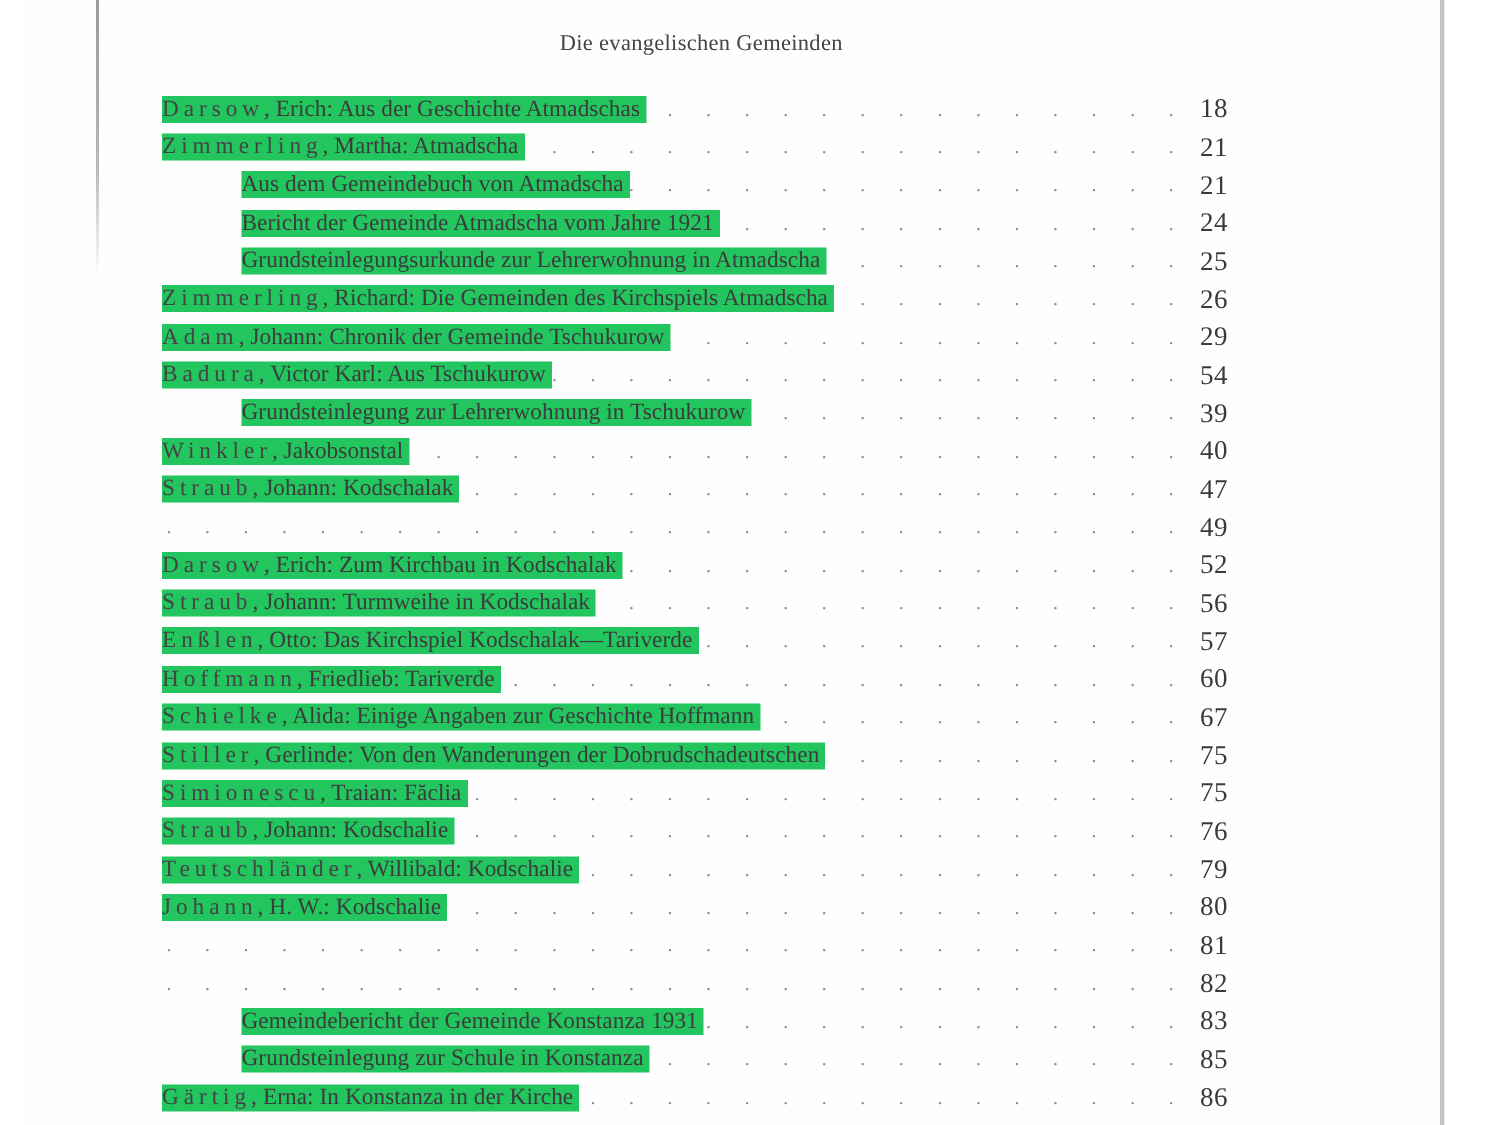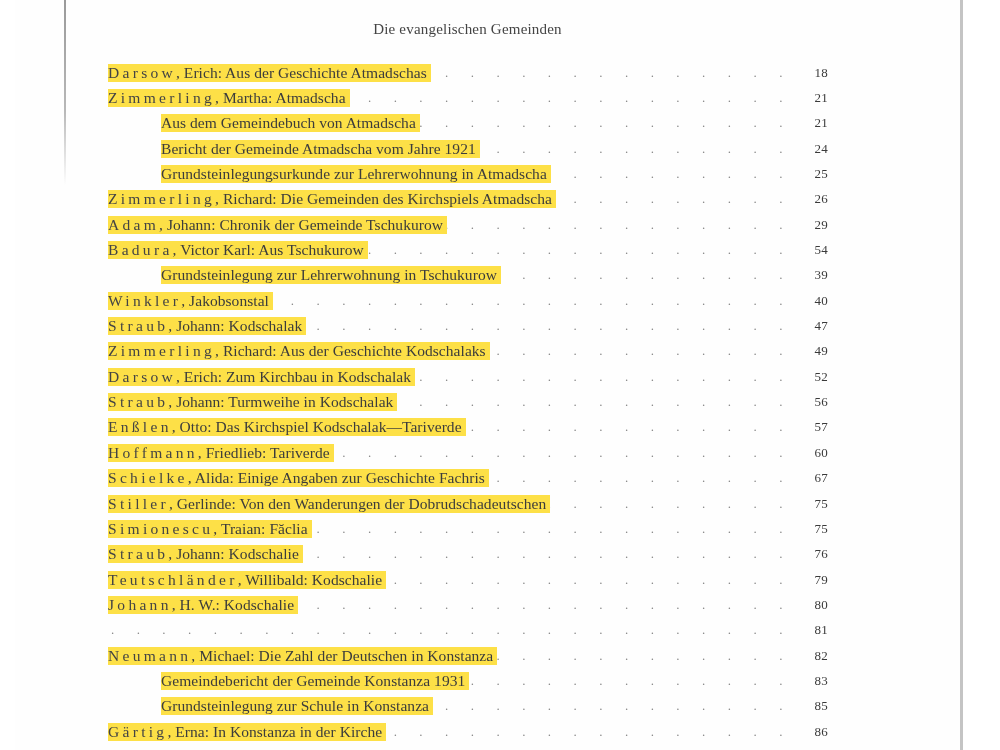--- a/index.html
+++ b/index.html
@@ -75,21 +75,21 @@
       white-space: nowrap;
       overflow: hidden;
       color: #3c3c3c;
     }
     .toc-row.sub {
       padding-left: 53px;
       font-family: Liberation Serif, serif;
     }
     .entry-text {
       flex: 0 0 auto;
-      background: #fde047;
+      background: #22c55e;
       padding-right: 4px;
       position: relative;
       z-index: 1;
     }
     .author {
       letter-spacing: 3.3px;
       color: #444;
     }
     .rest {
       letter-spacing: 0.05px;
@@ -99,22 +99,22 @@
       overflow: hidden;
       color: #8a8a8a;
       letter-spacing: 9.6px;
       font-size: 13px;
       padding-right: 8px;
       text-align: right;
       direction: rtl;
     }
     .page-num {
       flex: 0 0 28px;
-      text-align: right;
-      font-size: 13px;
+      text-align: left;
+      font-size: 18px;
       color: #3a3a3a;
       letter-spacing: 0.3px;
     }
     .toc-row.cut {
       height: 14px;
       overflow: hidden;
       opacity: 0.35;
     }
   </style>
 </head>
@@ -177,21 +177,20 @@
     <span class="entry-text"><span class="author">Winkler</span><span class="rest">, Jakobsonstal</span></span>
     <span class="leader">. . . . . . . . . . . . . . . . . . . . . . . . . . . . . . . . . . . . . . . . . . . . . . . . . . . . . . . . . . . . . .</span>
     <span class="page-num">40</span>
   </li>
       <li class="toc-row">
     <span class="entry-text"><span class="author">Straub</span><span class="rest">, Johann: Kodschalak</span></span>
     <span class="leader">. . . . . . . . . . . . . . . . . . . . . . . . . . . . . . . . . . . . . . . . . . . . . . . . . . . . . . . . . . . . . .</span>
     <span class="page-num">47</span>
   </li>
       <li class="toc-row">
-    <span class="entry-text"><span class="author">Zimmerling</span><span class="rest">, Richard: Aus der Geschichte Kodschalaks</span></span>
     <span class="leader">. . . . . . . . . . . . . . . . . . . . . . . . . . . . . . . . . . . . . . . . . . . . . . . . . . . . . . . . . . . . . .</span>
     <span class="page-num">49</span>
   </li>
       <li class="toc-row">
     <span class="entry-text"><span class="author">Darsow</span><span class="rest">, Erich: Zum Kirchbau in Kodschalak</span></span>
     <span class="leader">. . . . . . . . . . . . . . . . . . . . . . . . . . . . . . . . . . . . . . . . . . . . . . . . . . . . . . . . . . . . . .</span>
     <span class="page-num">52</span>
   </li>
       <li class="toc-row">
     <span class="entry-text"><span class="author">Straub</span><span class="rest">, Johann: Turmweihe in Kodschalak</span></span>
@@ -202,21 +201,21 @@
     <span class="entry-text"><span class="author">Enßlen</span><span class="rest">, Otto: Das Kirchspiel Kodschalak—Tariverde</span></span>
     <span class="leader">. . . . . . . . . . . . . . . . . . . . . . . . . . . . . . . . . . . . . . . . . . . . . . . . . . . . . . . . . . . . . .</span>
     <span class="page-num">57</span>
   </li>
       <li class="toc-row">
     <span class="entry-text"><span class="author">Hoffmann</span><span class="rest">, Friedlieb: Tariverde</span></span>
     <span class="leader">. . . . . . . . . . . . . . . . . . . . . . . . . . . . . . . . . . . . . . . . . . . . . . . . . . . . . . . . . . . . . .</span>
     <span class="page-num">60</span>
   </li>
       <li class="toc-row">
-    <span class="entry-text"><span class="author">Schielke</span><span class="rest">, Alida: Einige Angaben zur Geschichte Fachris</span></span>
+    <span class="entry-text"><span class="author">Schielke</span><span class="rest">, Alida: Einige Angaben zur Geschichte Hoffmann</span></span>
     <span class="leader">. . . . . . . . . . . . . . . . . . . . . . . . . . . . . . . . . . . . . . . . . . . . . . . . . . . . . . . . . . . . . .</span>
     <span class="page-num">67</span>
   </li>
       <li class="toc-row">
     <span class="entry-text"><span class="author">Stiller</span><span class="rest">, Gerlinde: Von den Wanderungen der Dobrudschadeutschen</span></span>
     <span class="leader">. . . . . . . . . . . . . . . . . . . . . . . . . . . . . . . . . . . . . . . . . . . . . . . . . . . . . . . . . . . . . .</span>
     <span class="page-num">75</span>
   </li>
       <li class="toc-row">
     <span class="entry-text"><span class="author">Simionescu</span><span class="rest">, Traian: Făclia</span></span>
@@ -236,21 +235,20 @@
       <li class="toc-row">
     <span class="entry-text"><span class="author">Johann</span><span class="rest">, H. W.: Kodschalie</span></span>
     <span class="leader">. . . . . . . . . . . . . . . . . . . . . . . . . . . . . . . . . . . . . . . . . . . . . . . . . . . . . . . . . . . . . .</span>
     <span class="page-num">80</span>
   </li>
       <li class="toc-row">
     <span class="leader">. . . . . . . . . . . . . . . . . . . . . . . . . . . . . . . . . . . . . . . . . . . . . . . . . . . . . . . . . . . . . .</span>
     <span class="page-num">81</span>
   </li>
       <li class="toc-row">
-    <span class="entry-text"><span class="author">Neumann</span><span class="rest">, Michael: Die Zahl der Deutschen in Konstanza</span></span>
     <span class="leader">. . . . . . . . . . . . . . . . . . . . . . . . . . . . . . . . . . . . . . . . . . . . . . . . . . . . . . . . . . . . . .</span>
     <span class="page-num">82</span>
   </li>
       <li class="toc-row sub">
     <span class="entry-text"><span class="author"></span><span class="rest">Gemeindebericht der Gemeinde Konstanza 1931</span></span>
     <span class="leader">. . . . . . . . . . . . . . . . . . . . . . . . . . . . . . . . . . . . . . . . . . . . . . . . . . . . . . . . . . . . . .</span>
     <span class="page-num">83</span>
   </li>
       <li class="toc-row sub">
     <span class="entry-text"><span class="author"></span><span class="rest">Grundsteinlegung zur Schule in Konstanza</span></span>

